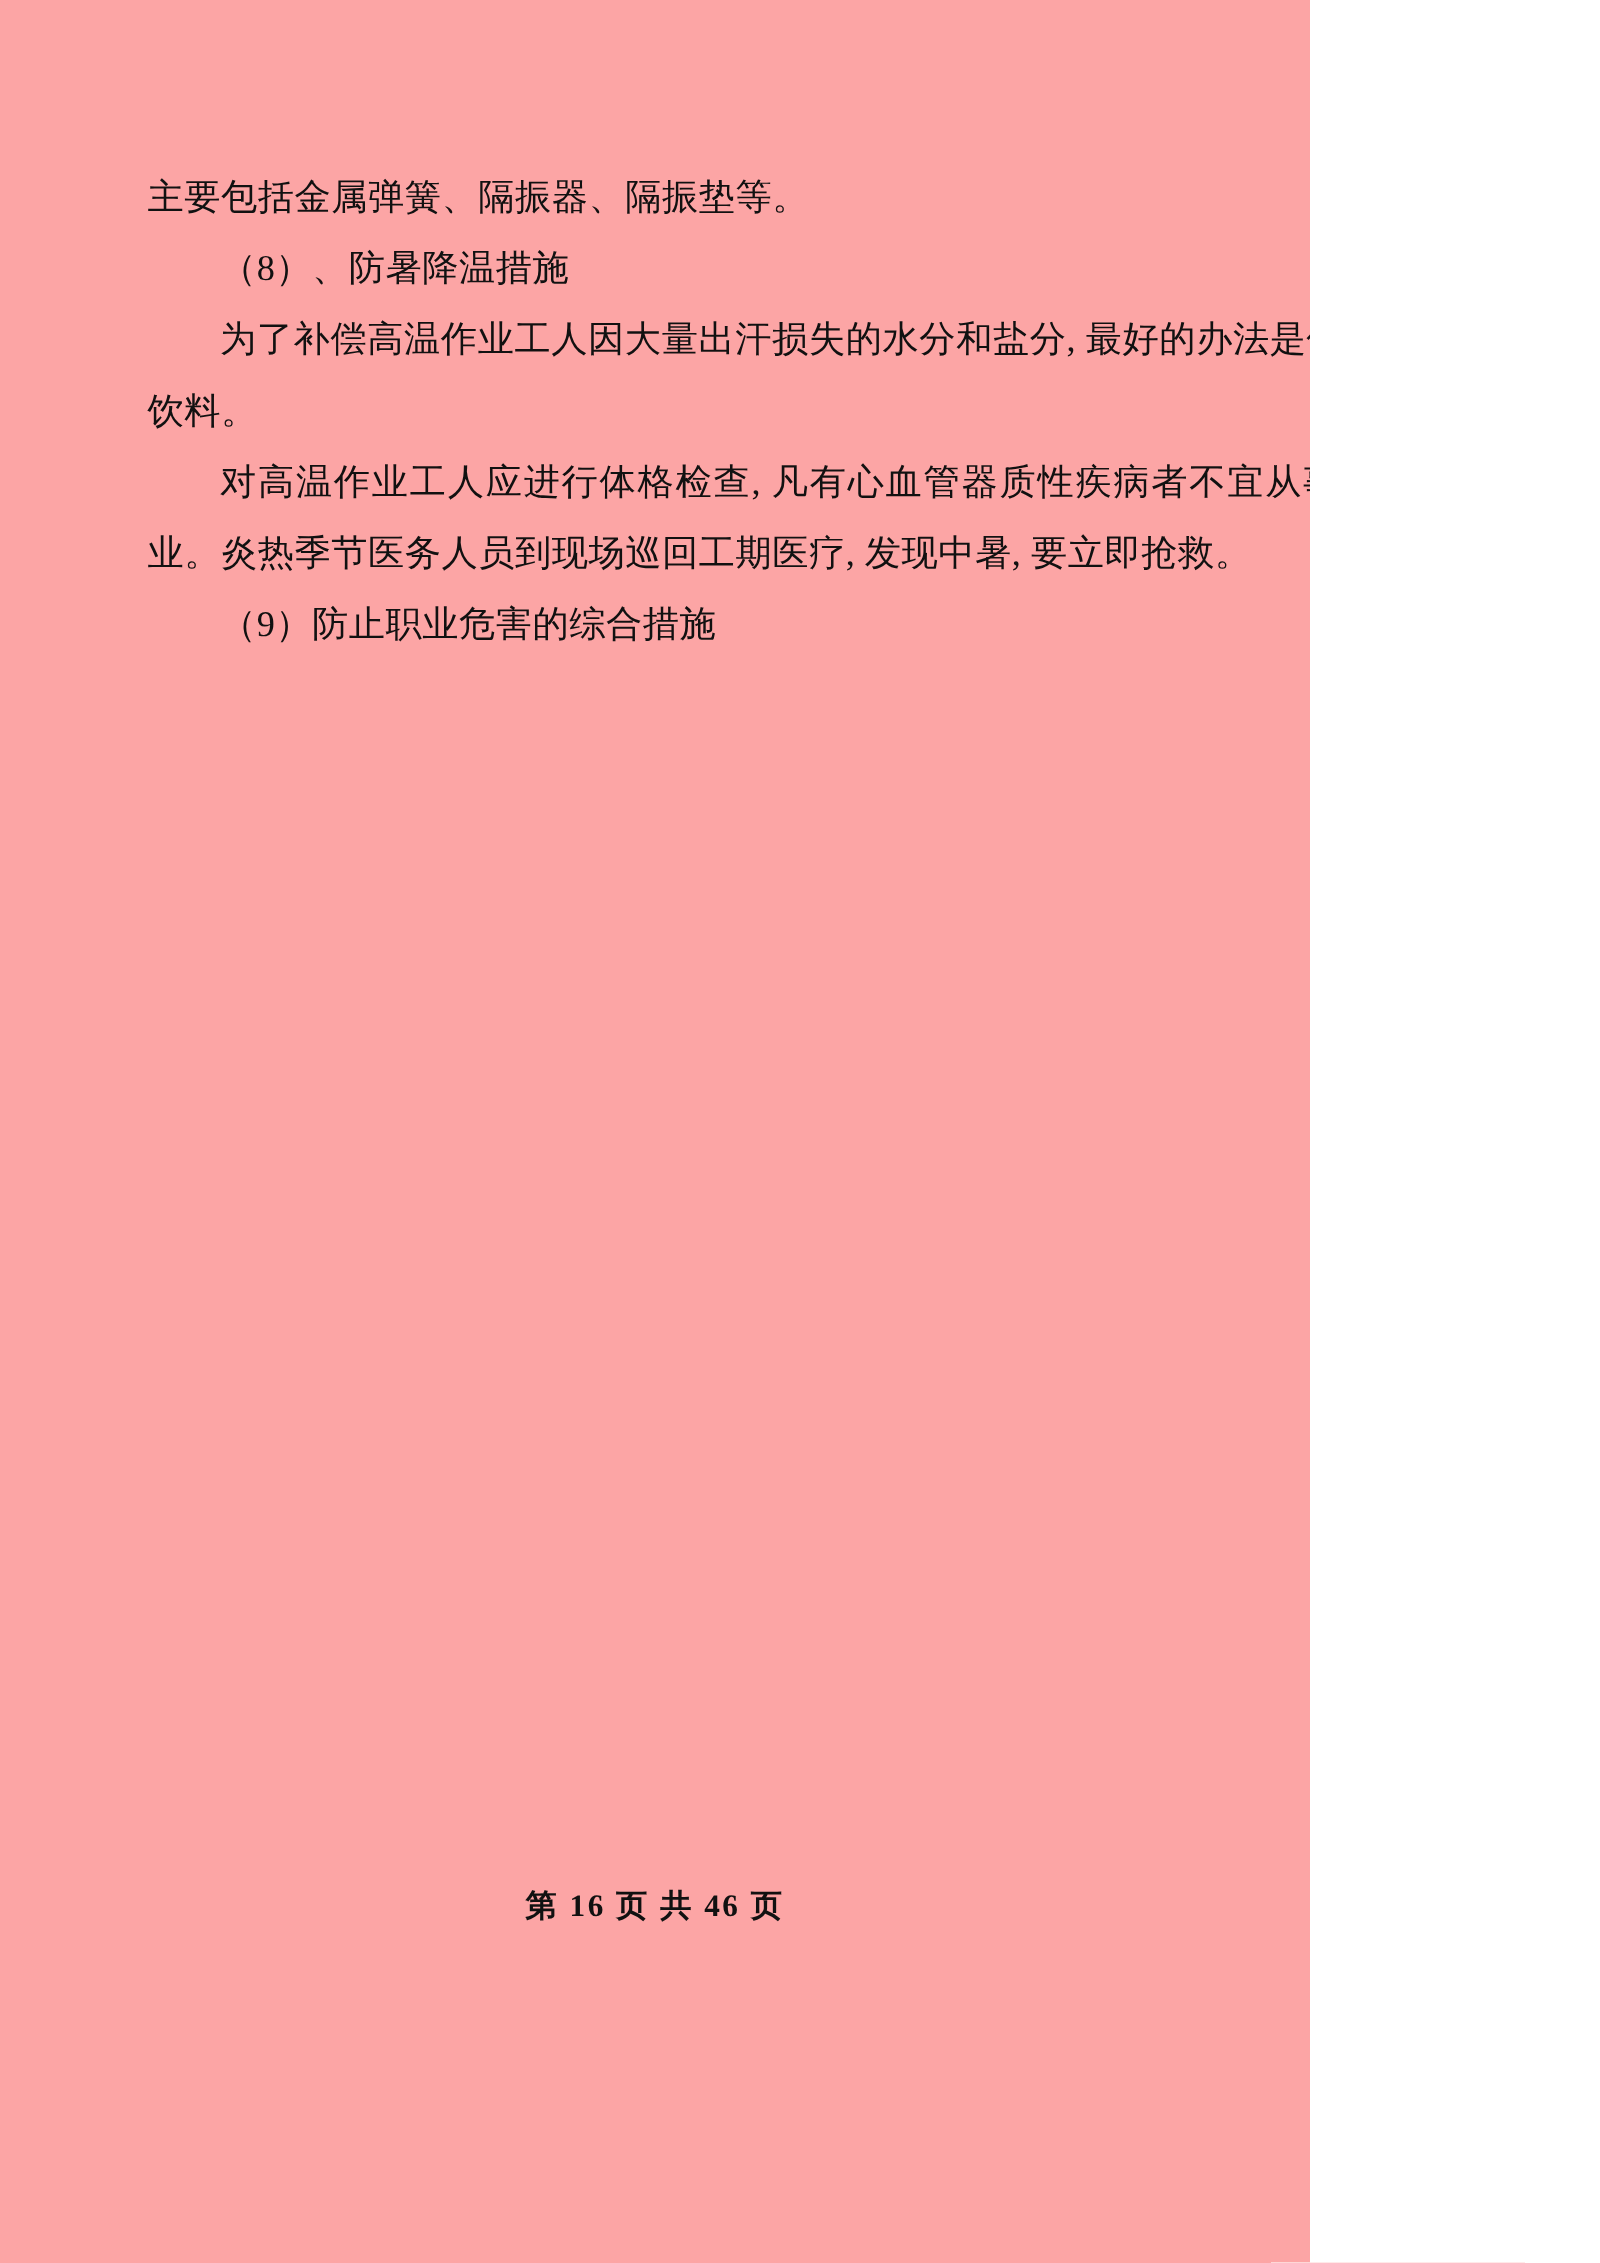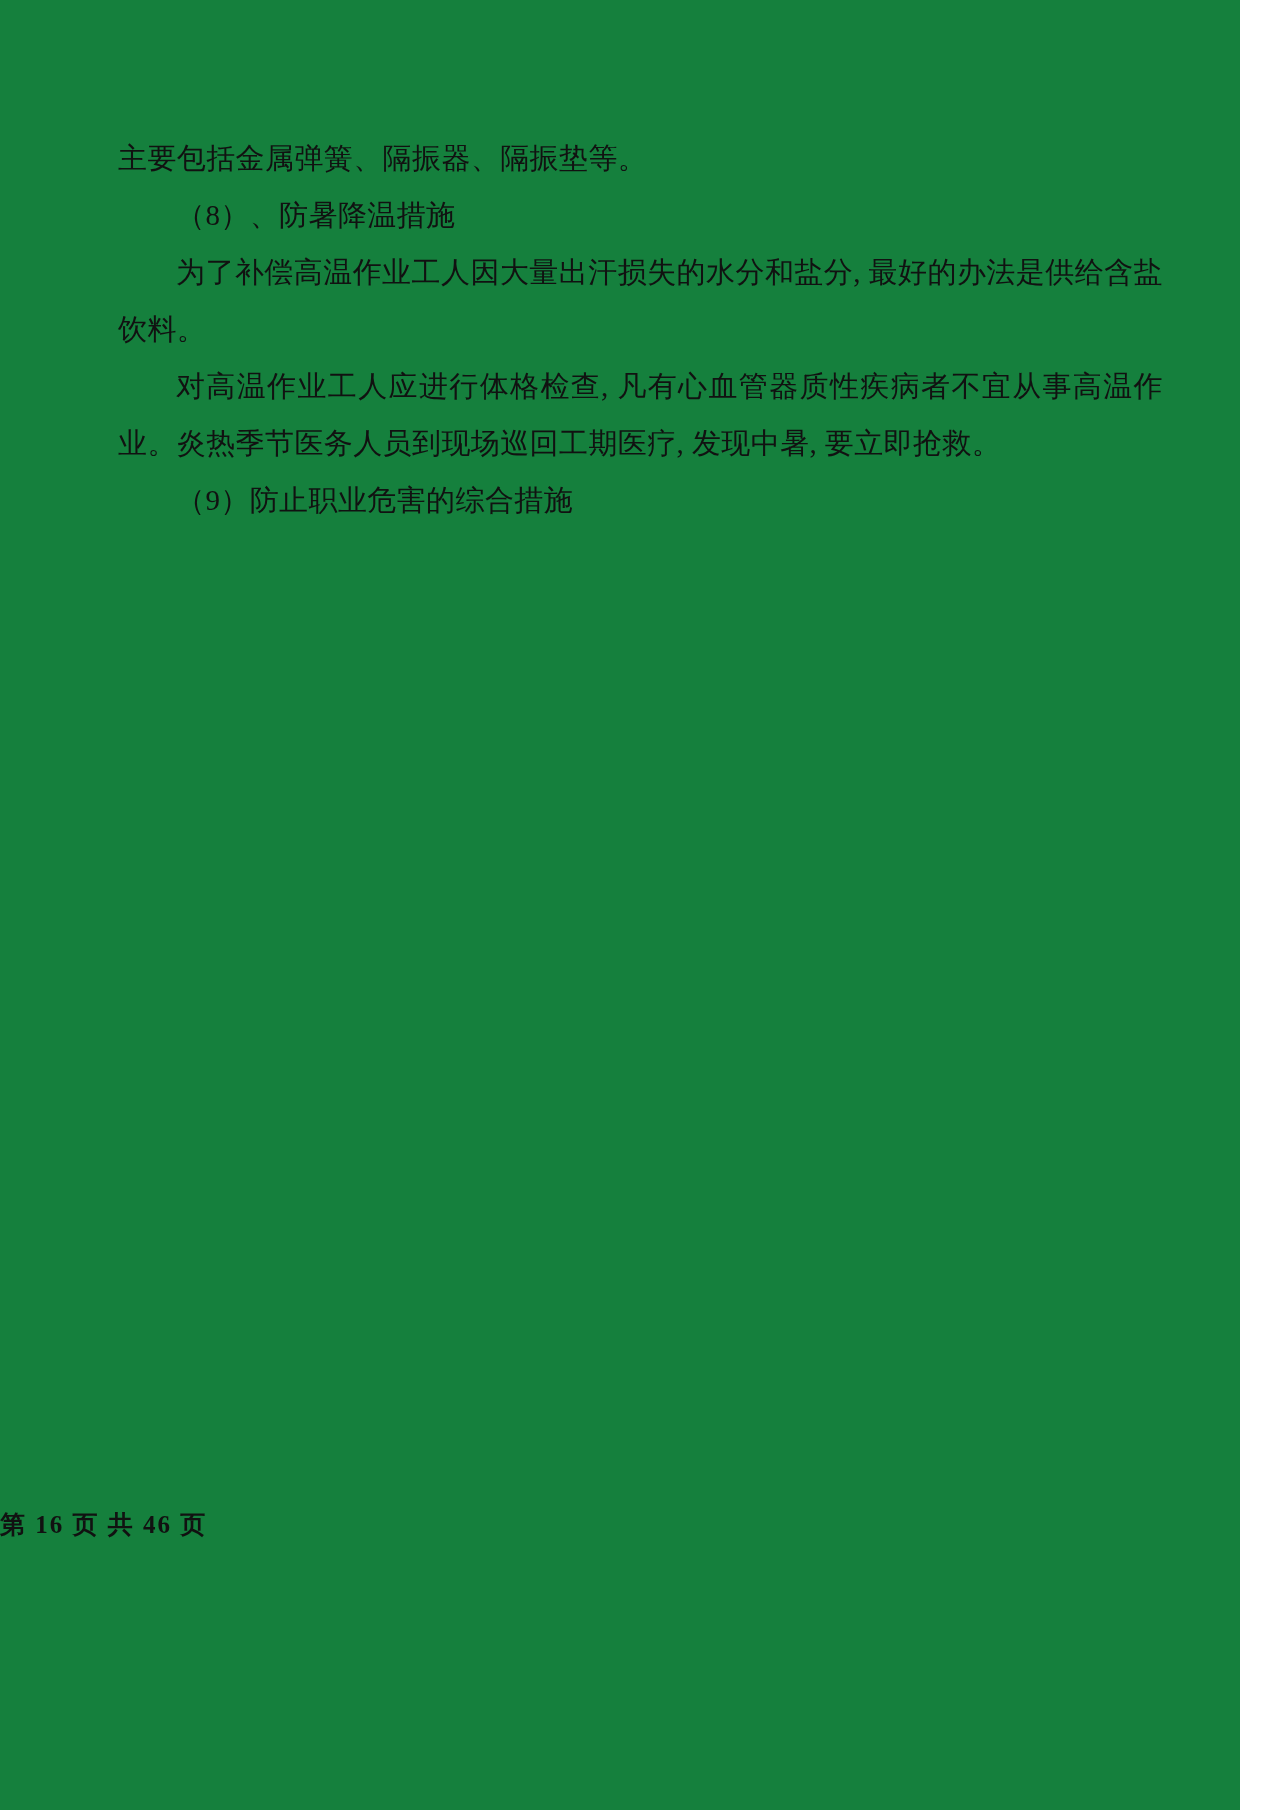--- a/index.html
+++ b/index.html
@@ -1,23 +1,23 @@
 <!DOCTYPE html>
 <html><head>
 <meta charset="utf-8">
 <style>
   html, body {
     margin: 0;
     padding: 0;
     background: #ffffff;
   }
   .page {
-    width: 1240px;
+    width: 1048px;
     height: 1810px;
-    background: #15803d;
+    background: #fca5a5;
     position: relative;
     box-sizing: border-box;
     font-family: "Liberation Serif", "DejaVu Serif", serif;
     color: #000000;
     overflow: hidden;
   }
   .content {
     position: absolute;
     left: 118px;
     top: 130px;
@@ -34,20 +34,21 @@
     font-family: "Liberation Serif", "DejaVu Serif", serif;
   }
   .indent {
     text-indent: 58px;
   }
   .footer {
     position: absolute;
     left: 0;
     right: 0;
     top: 1508px;
+    text-align: center;
     font-size: 25px;
     font-weight: bold;
     letter-spacing: 2px;
     color: #111111;
     font-family: "Liberation Serif", "DejaVu Serif", serif;
   }
 </style>
 </head>
 <body>
 

